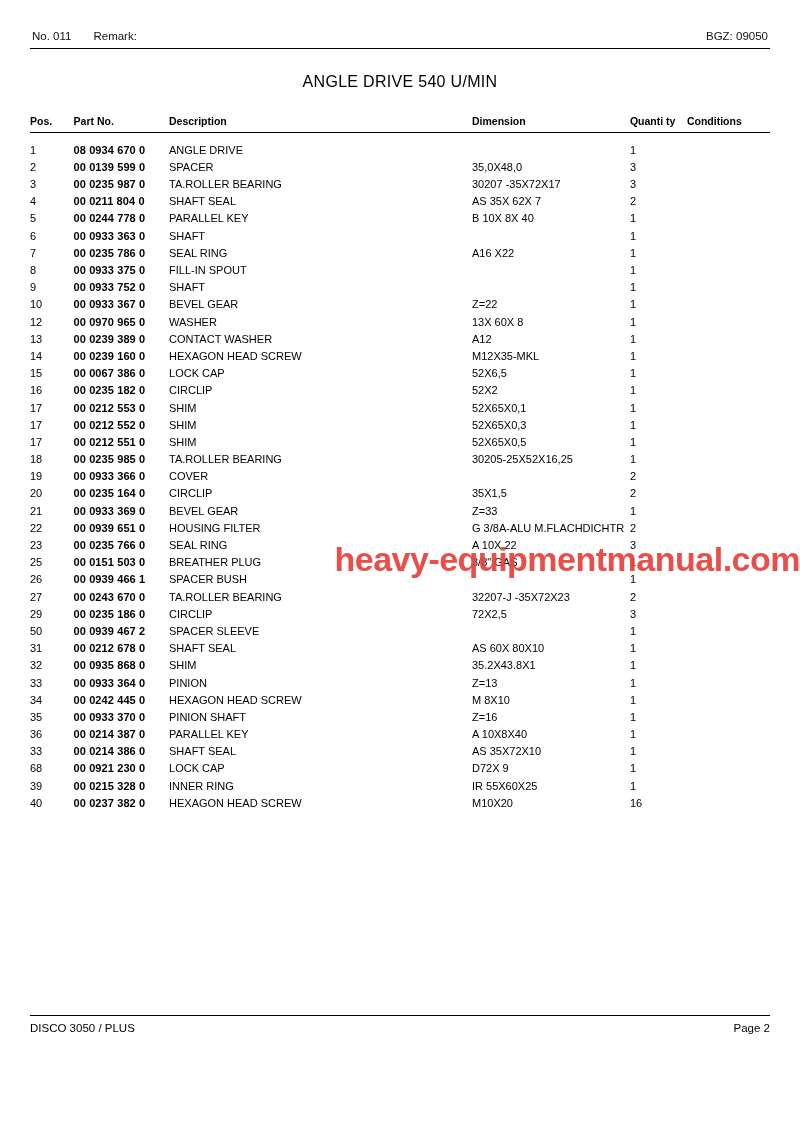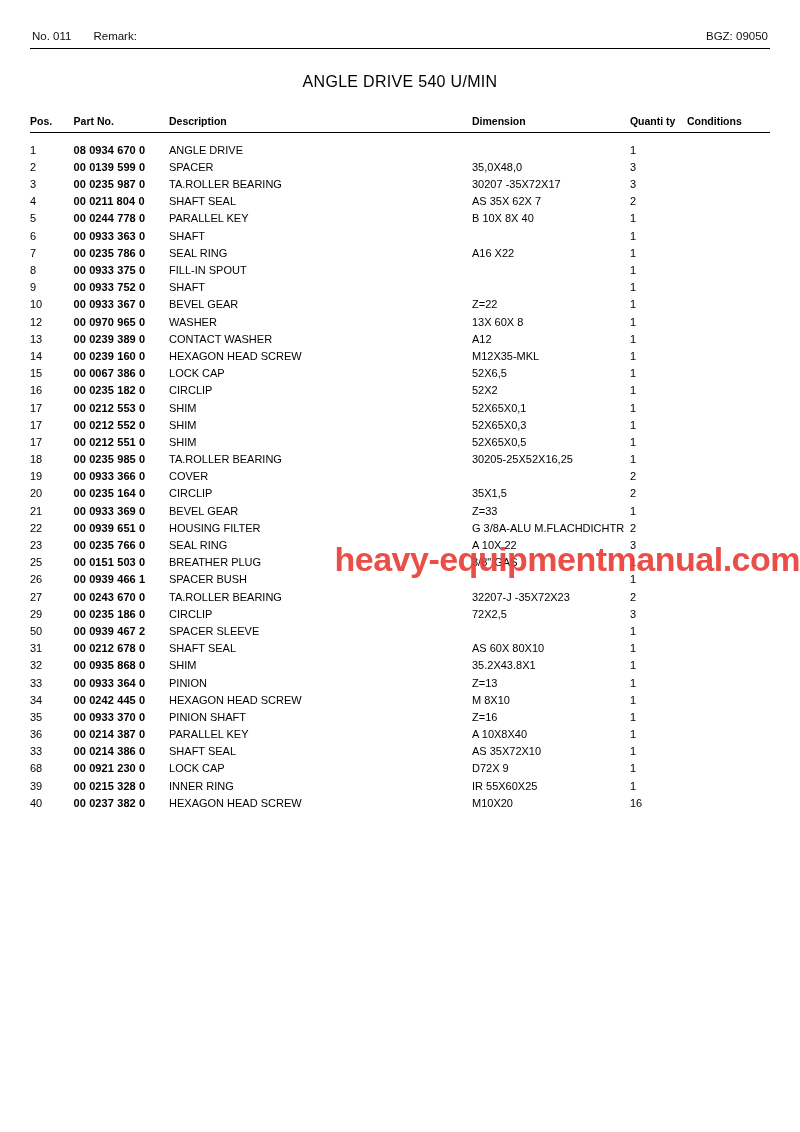--- a/index.html
+++ b/index.html
@@ -469,14 +469,21 @@
           <td class="desc-text">HEXAGON HEAD SCREW</td>
           <td>M10X20</td>
           <td>16</td>
           <td></td>
         </tr>
       </tbody>
   </table>
 
   <div class="watermark" style="color: rgb(232, 64, 58);">heavy-equipmentmanual.com</div>
 
+  <div class="page-footer">
+    <div class="footer-rule"></div>
+    <div class="footer-row">
+      <span>DISCO 3050 / PLUS</span>
+      <span>Page 2</span>
+    </div>
+  </div>
 
 </div>
 
 </body></html>

